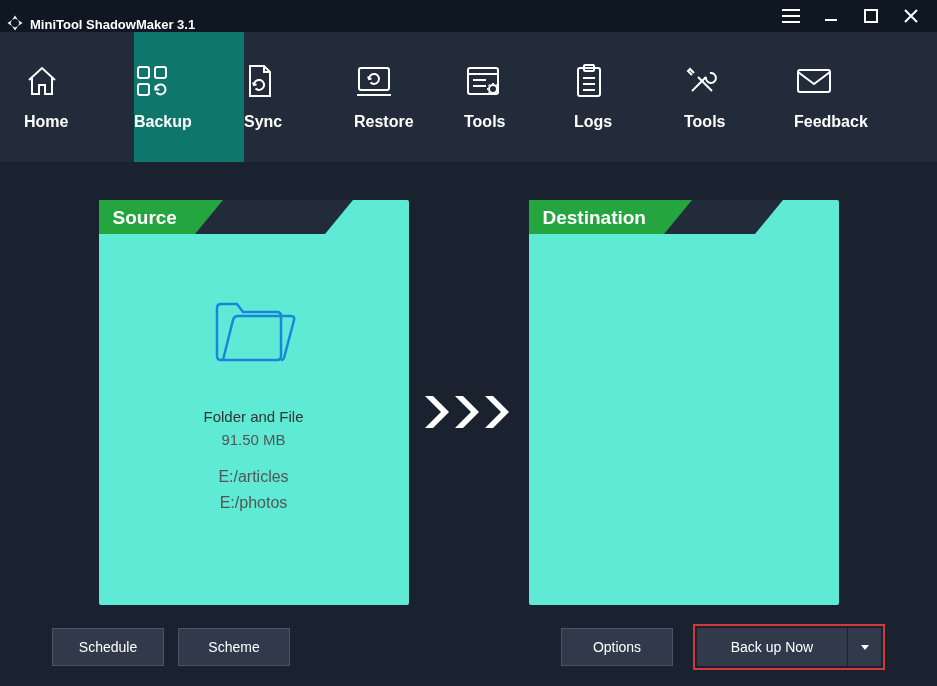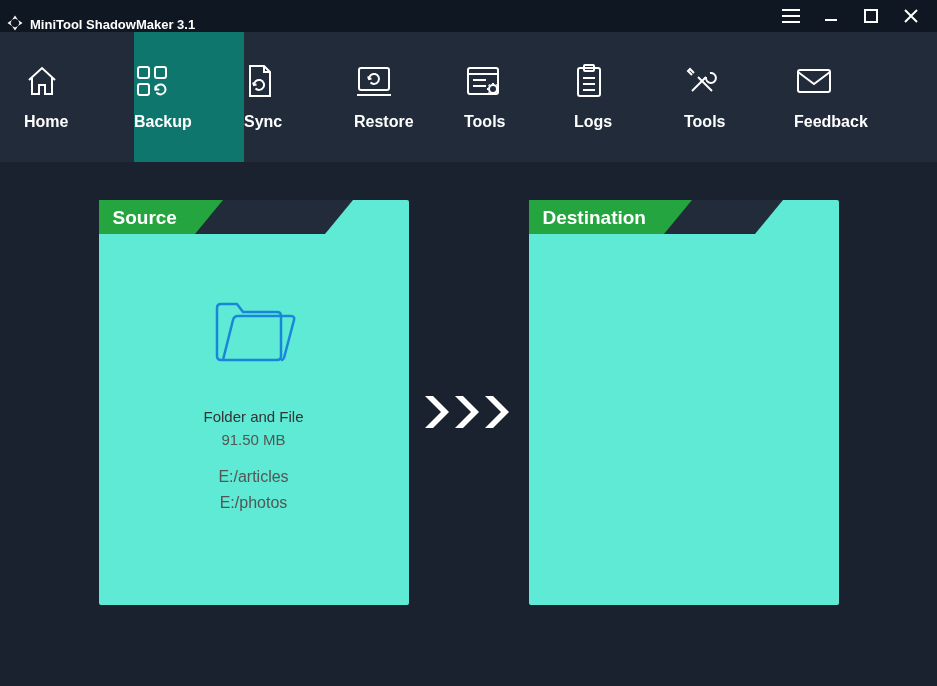--- a/index.html
+++ b/index.html
@@ -326,14 +326,28 @@
       <path d="M36 4 L52 20 L36 36 L44 36 L60 20 L44 4 Z"></path>
       <path d="M66 4 L82 20 L66 36 L74 36 L90 20 L74 4 Z"></path>
     </svg>
   </span>
 
   <div class="panel right">
     <div class="panel-header-dark"></div>
     <div class="panel-header">Destination</div>
   </div>
 
+  <div class="bottom">
+    <div class="btn small">Schedule</div>
+    <div class="btn small">Scheme</div>
+    <span class="spacer"></span>
+    <div class="btn options">Options</div>
+    <div class="backup-group">
+      <div class="btn backup">Back up Now</div>
+      <div class="btn drop">
+        <svg width="12" height="12" viewBox="0 0 12 12">
+            <path fill="#fff" d="M2 4 L10 4 L6 9 Z"></path>
+          </svg>
+      </div>
+    </div>
+  </div>
 
 </div>
 
 </body></html>

